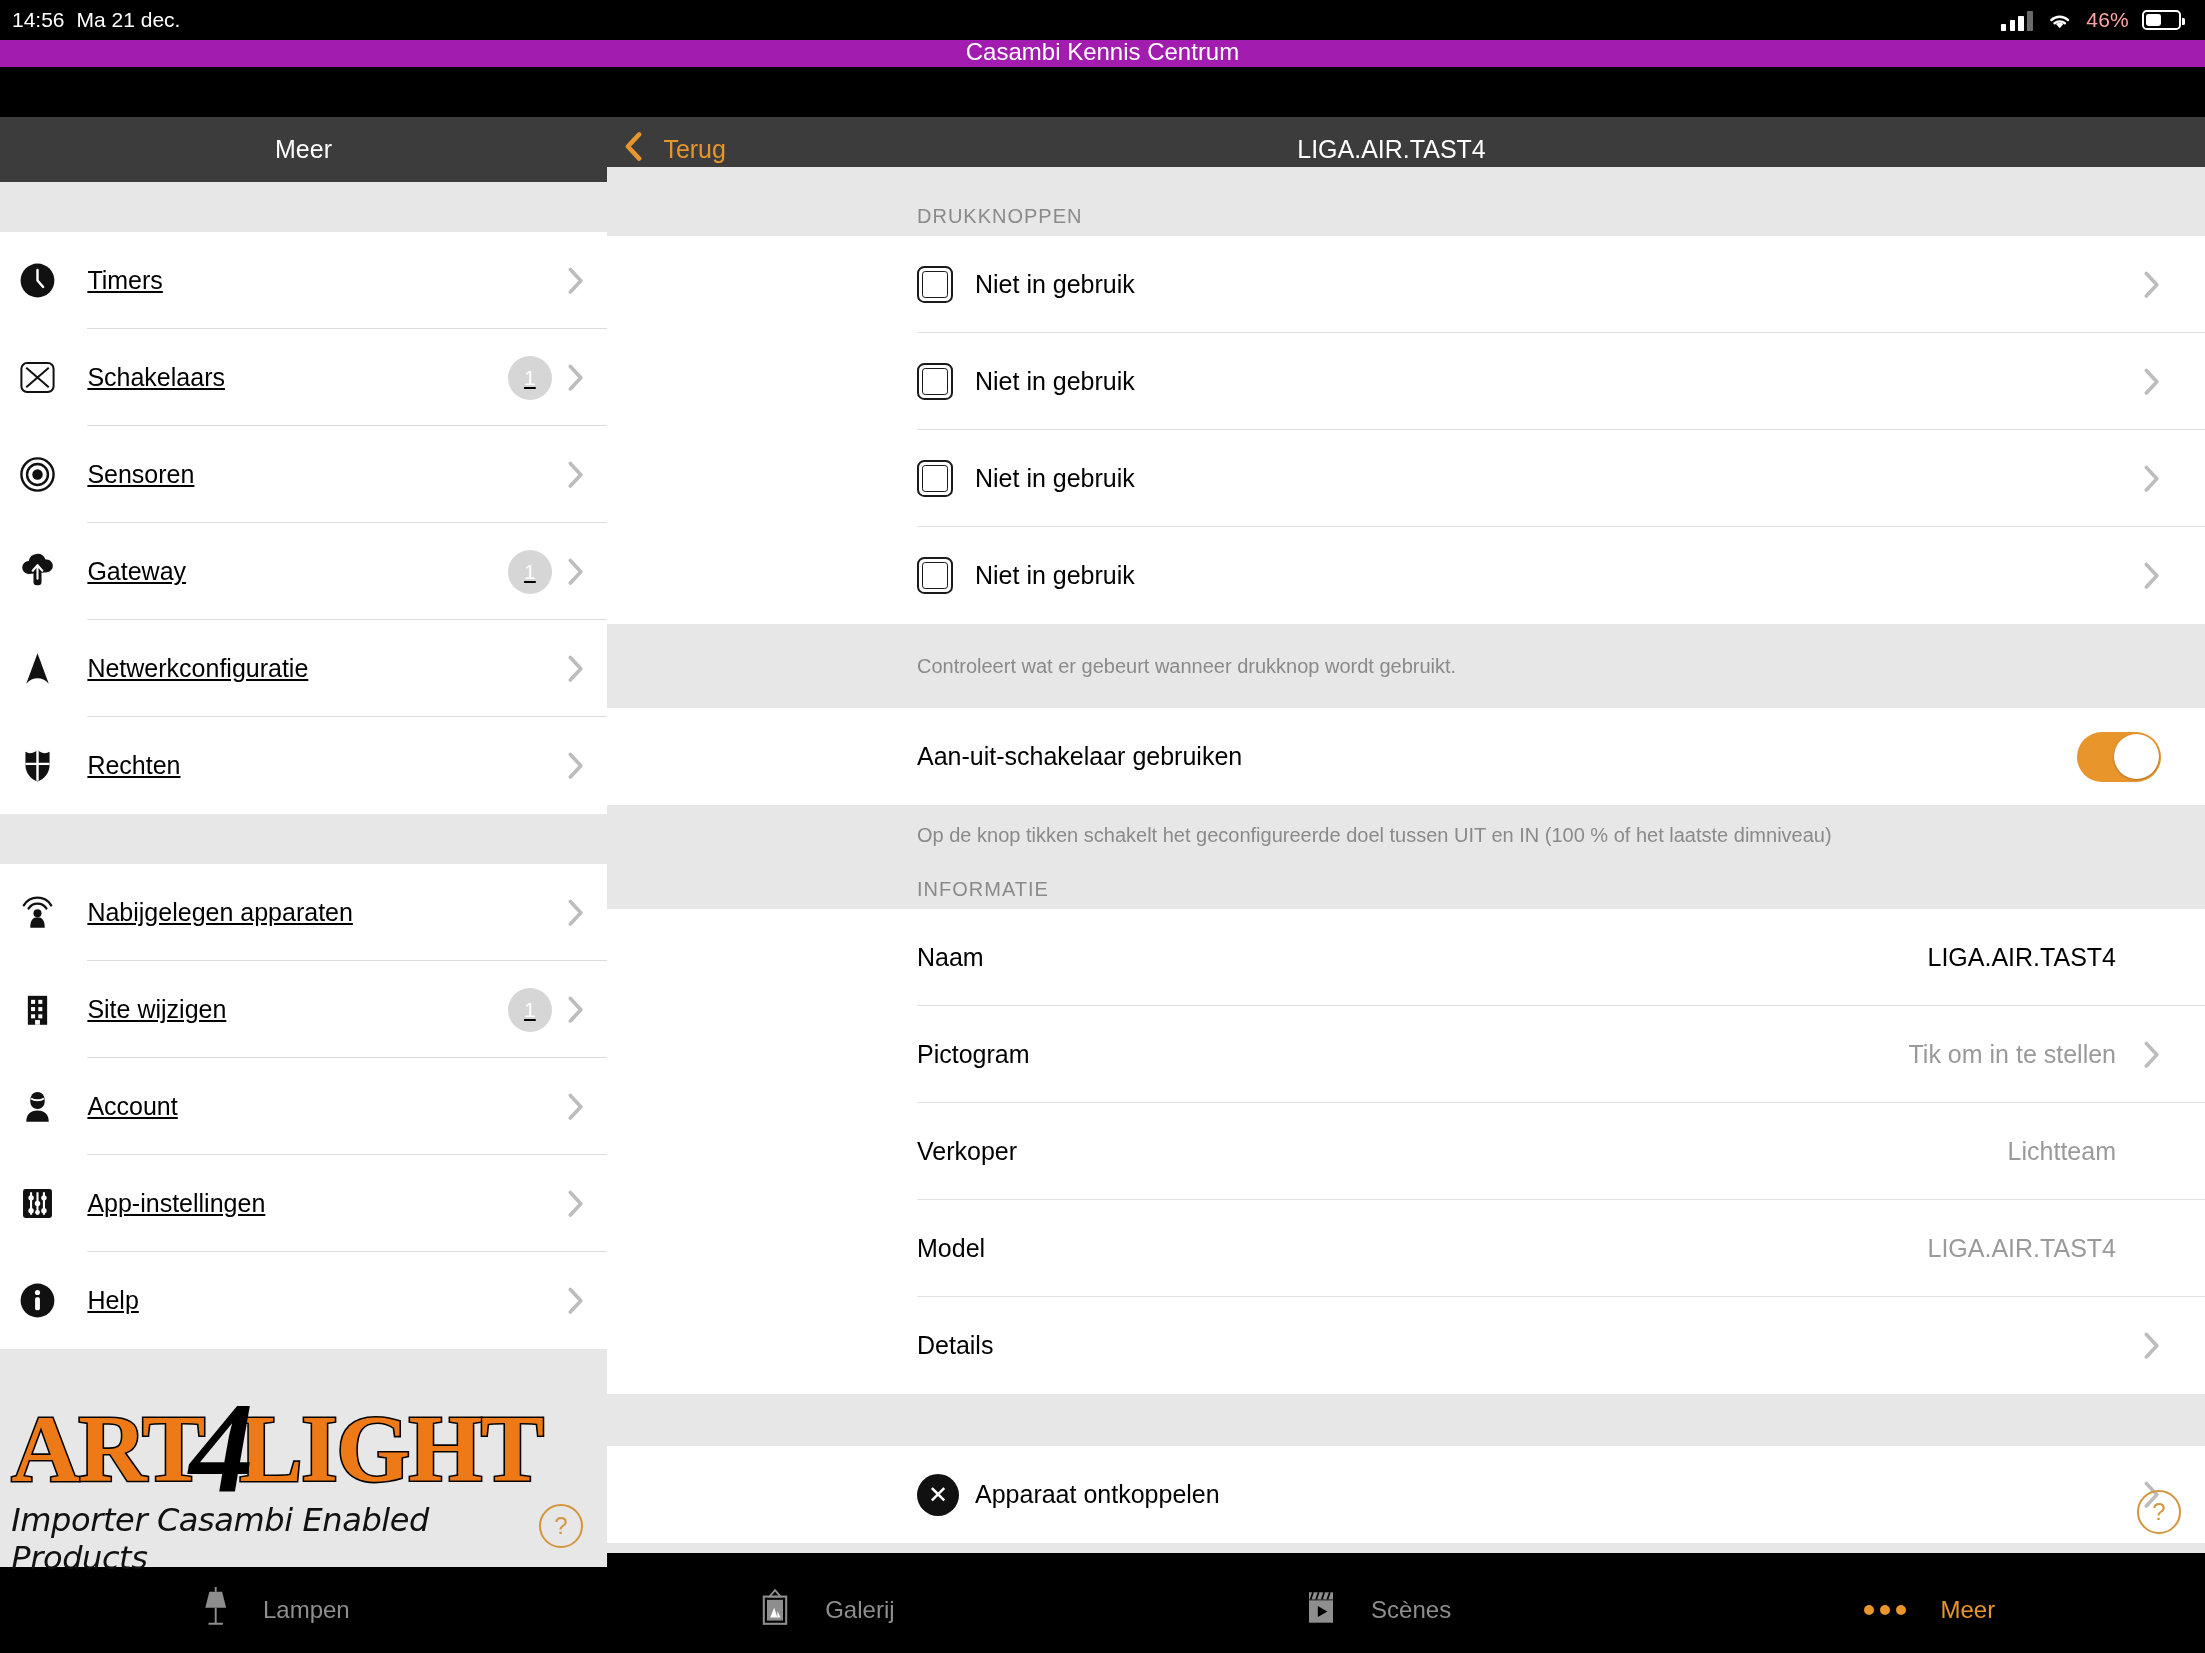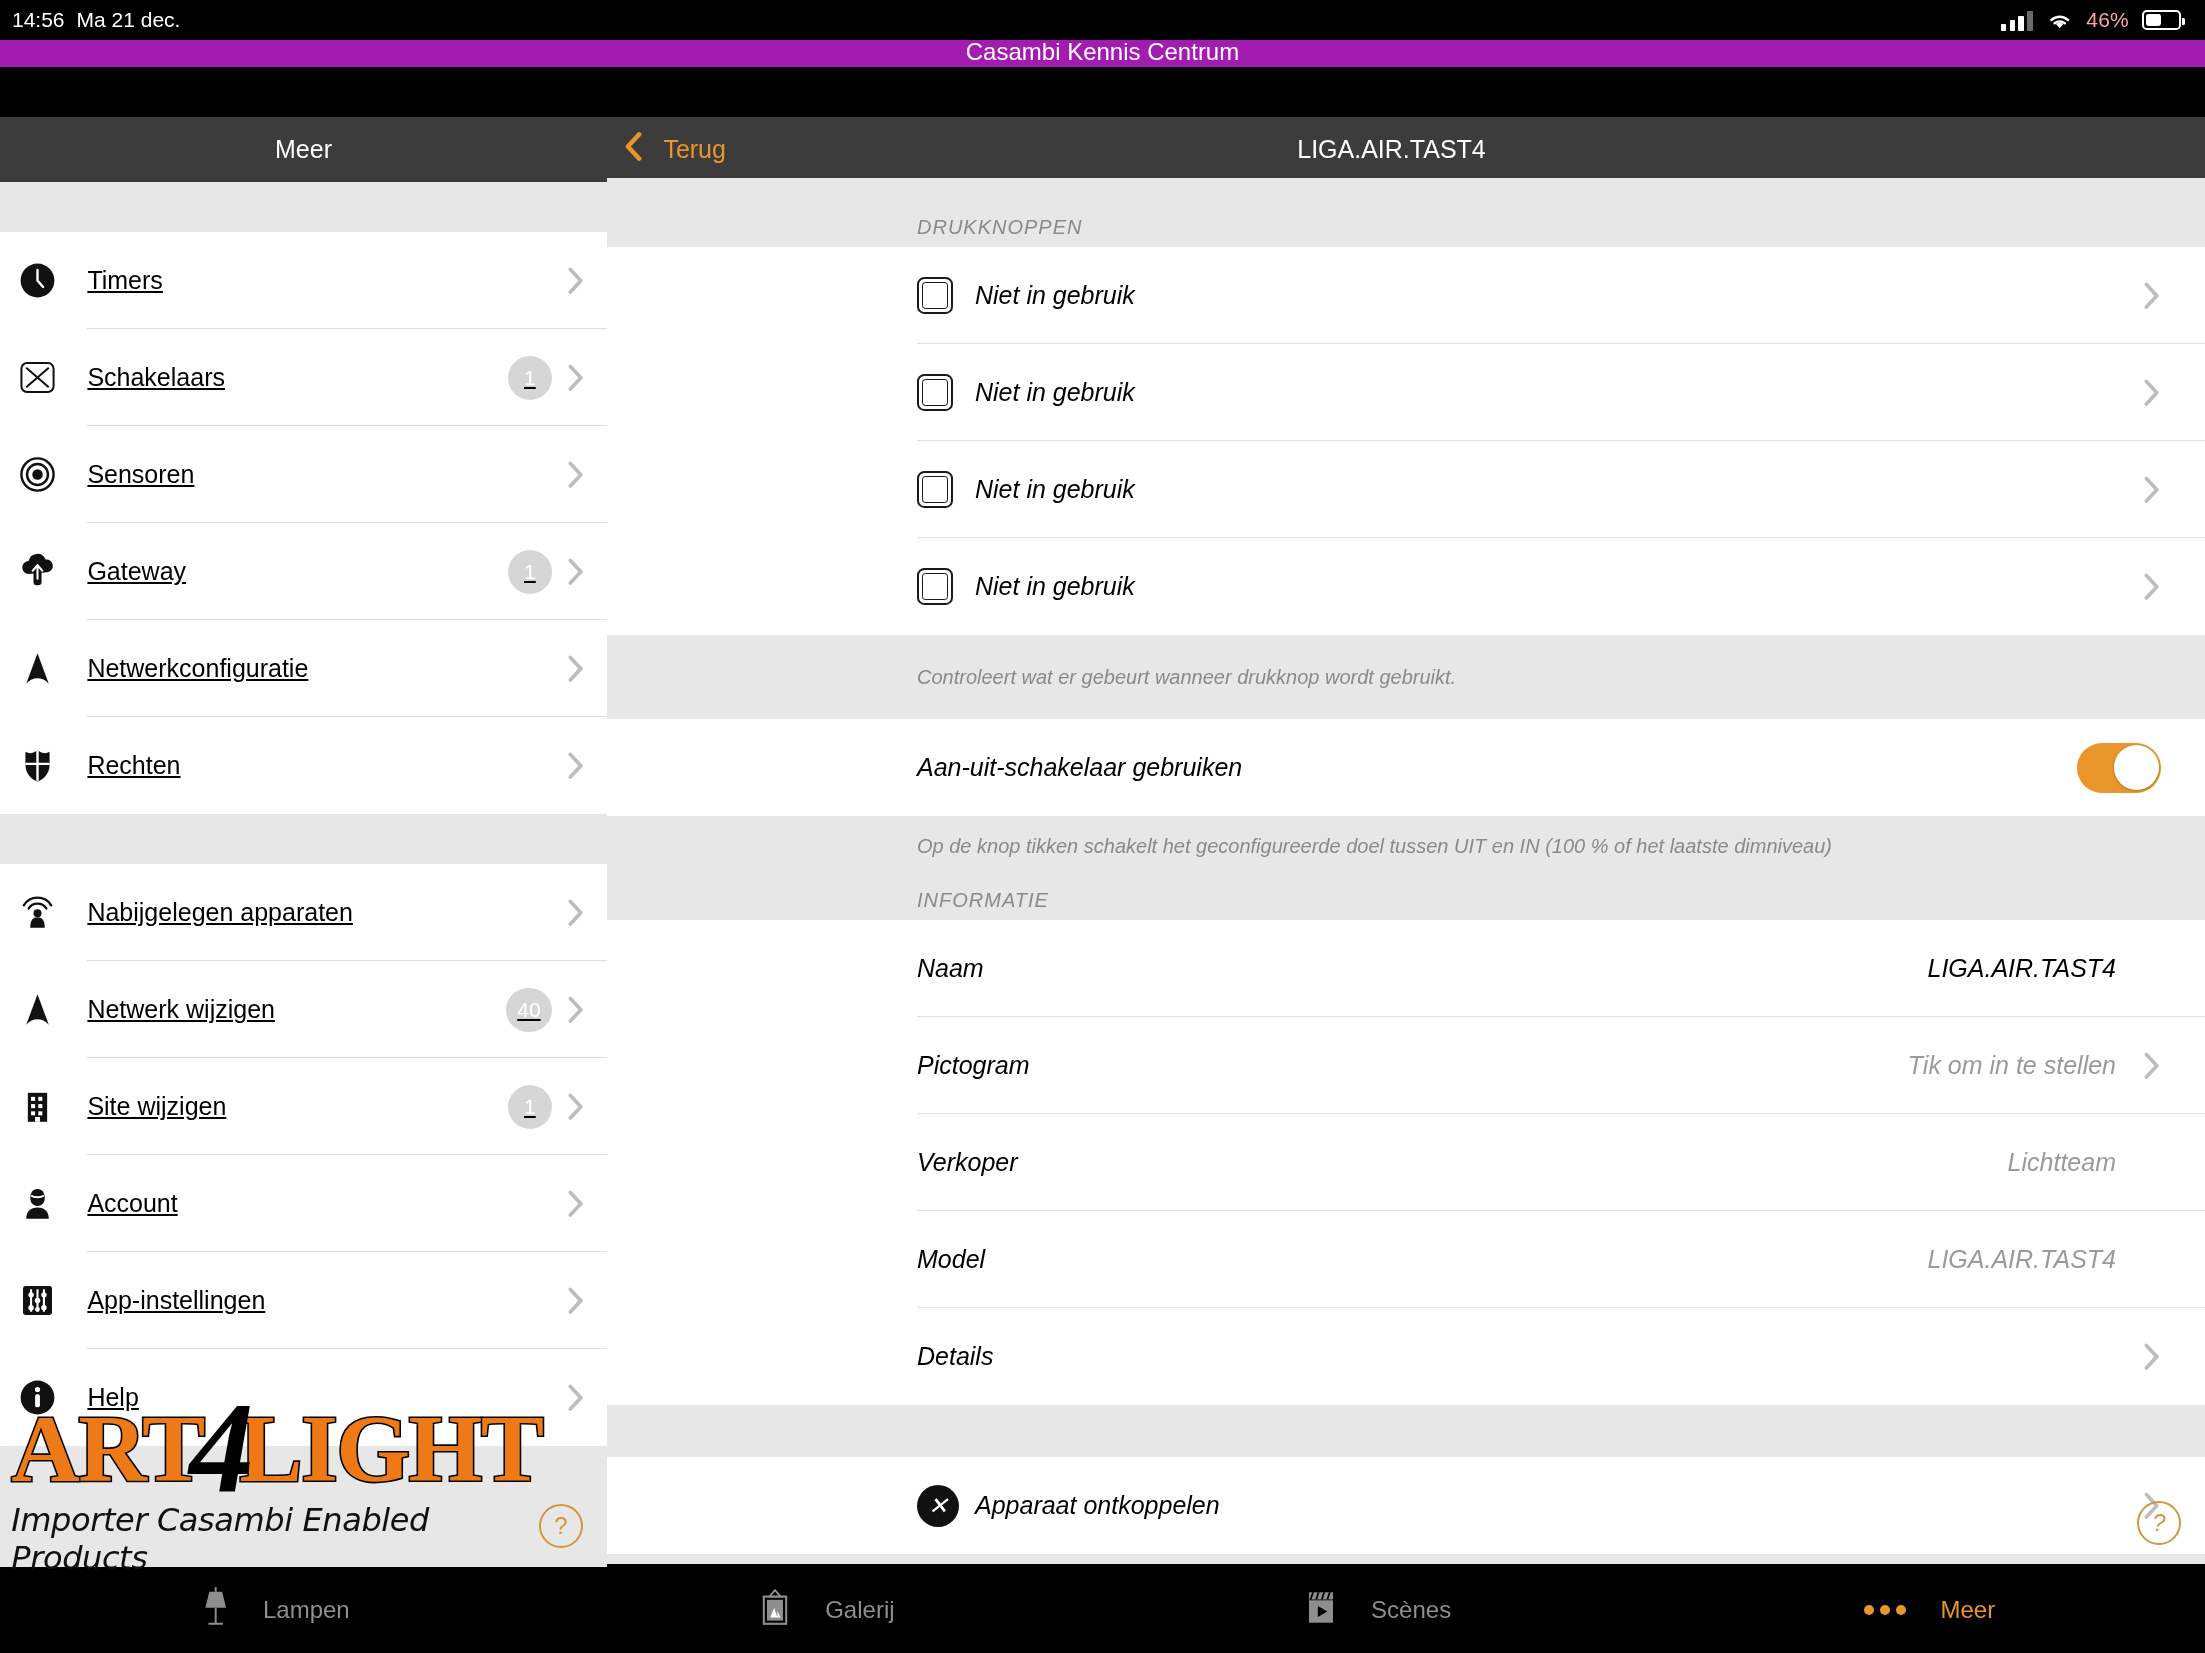--- a/index.html
+++ b/index.html
@@ -83,22 +83,22 @@
     color:#fff; font-size:21px; display:flex; align-items:center; justify-content:center;
     padding:0 11.3px; margin-right:4.8px;
   }
   .chev-r {
     width:39px; min-width:39px; display:flex; align-items:center; justify-content:center;
     margin-right:11.3px;
   }
 
   
   .panel {
-    position:absolute; top:178px; left:607px; width:1598px; height:1386px;
-    background:#e7e7e7; overflow:hidden;font-style:italic;
+    position:absolute; top:167px; left:607px; width:1598px; height:1386px;
+    background:#e7e7e7; overflow:hidden;
   }
   .sec-head {
     height:69px; display:flex; align-items:flex-end; padding:0 0 8px 0;
     background:#e7e7e7;
   }
   .sec-head span {
     font-size:20px; color:#8a8a8a; letter-spacing:1px; padding-left:310px;
   }
   .sec-foot {
     background:#e7e7e7; display:flex; align-items:center;
@@ -356,35 +356,20 @@
         </span>
         <span class="sb-label">Nabijgelegen apparaten</span>
         <span class="chev-r">
           <svg width="18" height="27.4" viewBox="0 0 22 34">
               <path d="M4 3l13 14L4 31" stroke="#bdbdbd" stroke-width="4.5" fill="none" stroke-linecap="round" stroke-linejoin="round"></path>
             </svg>
         </span>
         <span class="sep"></span>
       </div>
 
-      <div class="sb-row">
-        <span class="sb-ico">
-          <svg width="37" height="37" viewBox="0 0 46 46">
-              <path d="M23 4L37 42c-4-5-9-7-14-7s-10 2-14 7z" fill="#111"></path>
-            </svg>
-        </span>
-        <span class="sb-label">Netwerk wijzigen</span>
-        <span class="badge">40</span>
-        <span class="chev-r">
-          <svg width="18" height="27.4" viewBox="0 0 22 34">
-              <path d="M4 3l13 14L4 31" stroke="#bdbdbd" stroke-width="4.5" fill="none" stroke-linecap="round" stroke-linejoin="round"></path>
-            </svg>
-        </span>
-        <span class="sep"></span>
-      </div>
 
       <div class="sb-row">
         <span class="sb-ico">
           <svg width="37" height="37" viewBox="0 0 46 46">
               <path d="M11 6h24v36H11z" fill="#111"></path>
               <g fill="#fff">
                 <rect x="15" y="11" width="5" height="5"></rect>
                 <rect x="24" y="11" width="5" height="5"></rect>
                 <rect x="15" y="20" width="5" height="5"></rect>
                 <rect x="24" y="20" width="5" height="5"></rect>

